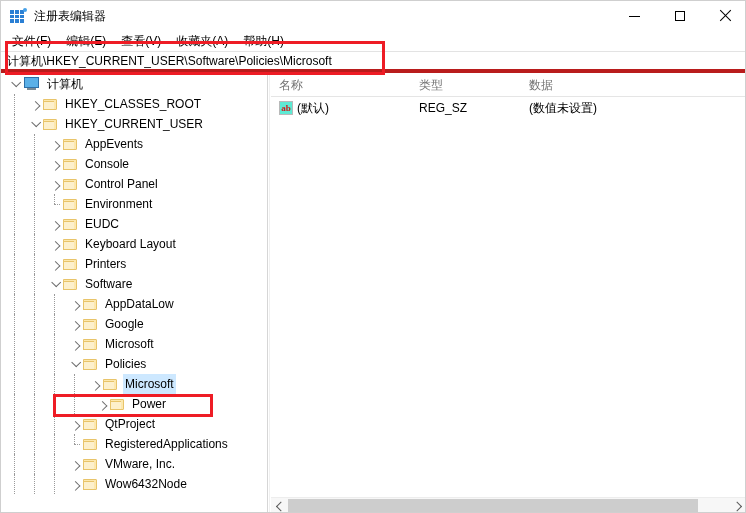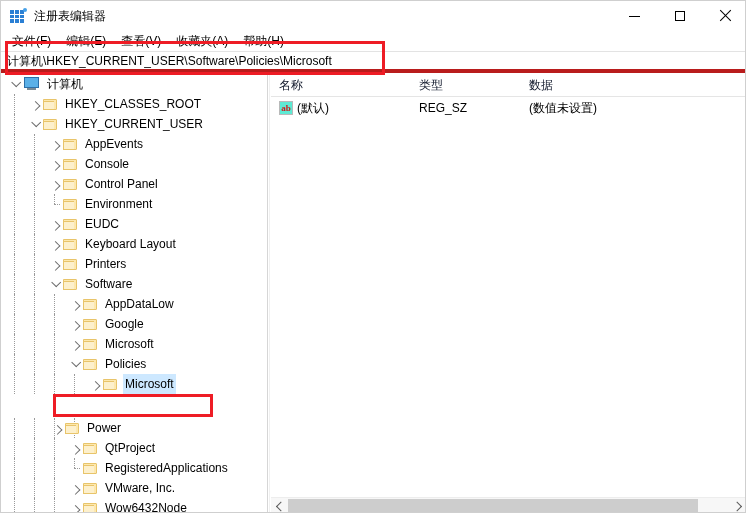--- a/index.html
+++ b/index.html
@@ -358,21 +358,21 @@
     width: 476px; height: 23px;
     background: #ffffff;
     border-bottom: 1px solid #e5e5e5;
     box-sizing: border-box;
   }
   .col {
     position: absolute;
     top: 0;
     height: 22px;
     font-size: 12px;
-    color: #0f172a;
+    color: #737373;
     line-height: 22px;
     padding-left: 8px;
     box-sizing: border-box;
     white-space: nowrap;
     cursor: default;
   }
   .col.c1 { left: 0;   width: 140px; }
   .col.c2 { left: 140px; width: 110px; }
   .col.c3 { left: 250px; width: 226px; }
 
@@ -669,21 +669,21 @@
             <div class="vline" style="left: 73px;"></div>
             <div class="twisty collapsed">
               <span class="chev"></span>
             </div>
             <div class="folder">
               <div class="back"></div>
               <div class="front"></div>
             </div>
             <span class="node-label selected">Microsoft</span>
           </div>
-          <div class="tree-row" style="padding-left: 48px; margin-top: 24px;">
+          <div class="tree-row" style="padding-left: 93px;">
             <div class="vline" style="left: 13px;"></div>
             <div class="vline" style="left: 33px;"></div>
             <div class="vline" style="left: 53px;"></div>
             <div class="vline" style="left: 73px;"></div>
             <div class="twisty collapsed">
               <span class="chev"></span>
             </div>
             <div class="folder">
               <div class="back"></div>
               <div class="front"></div>

